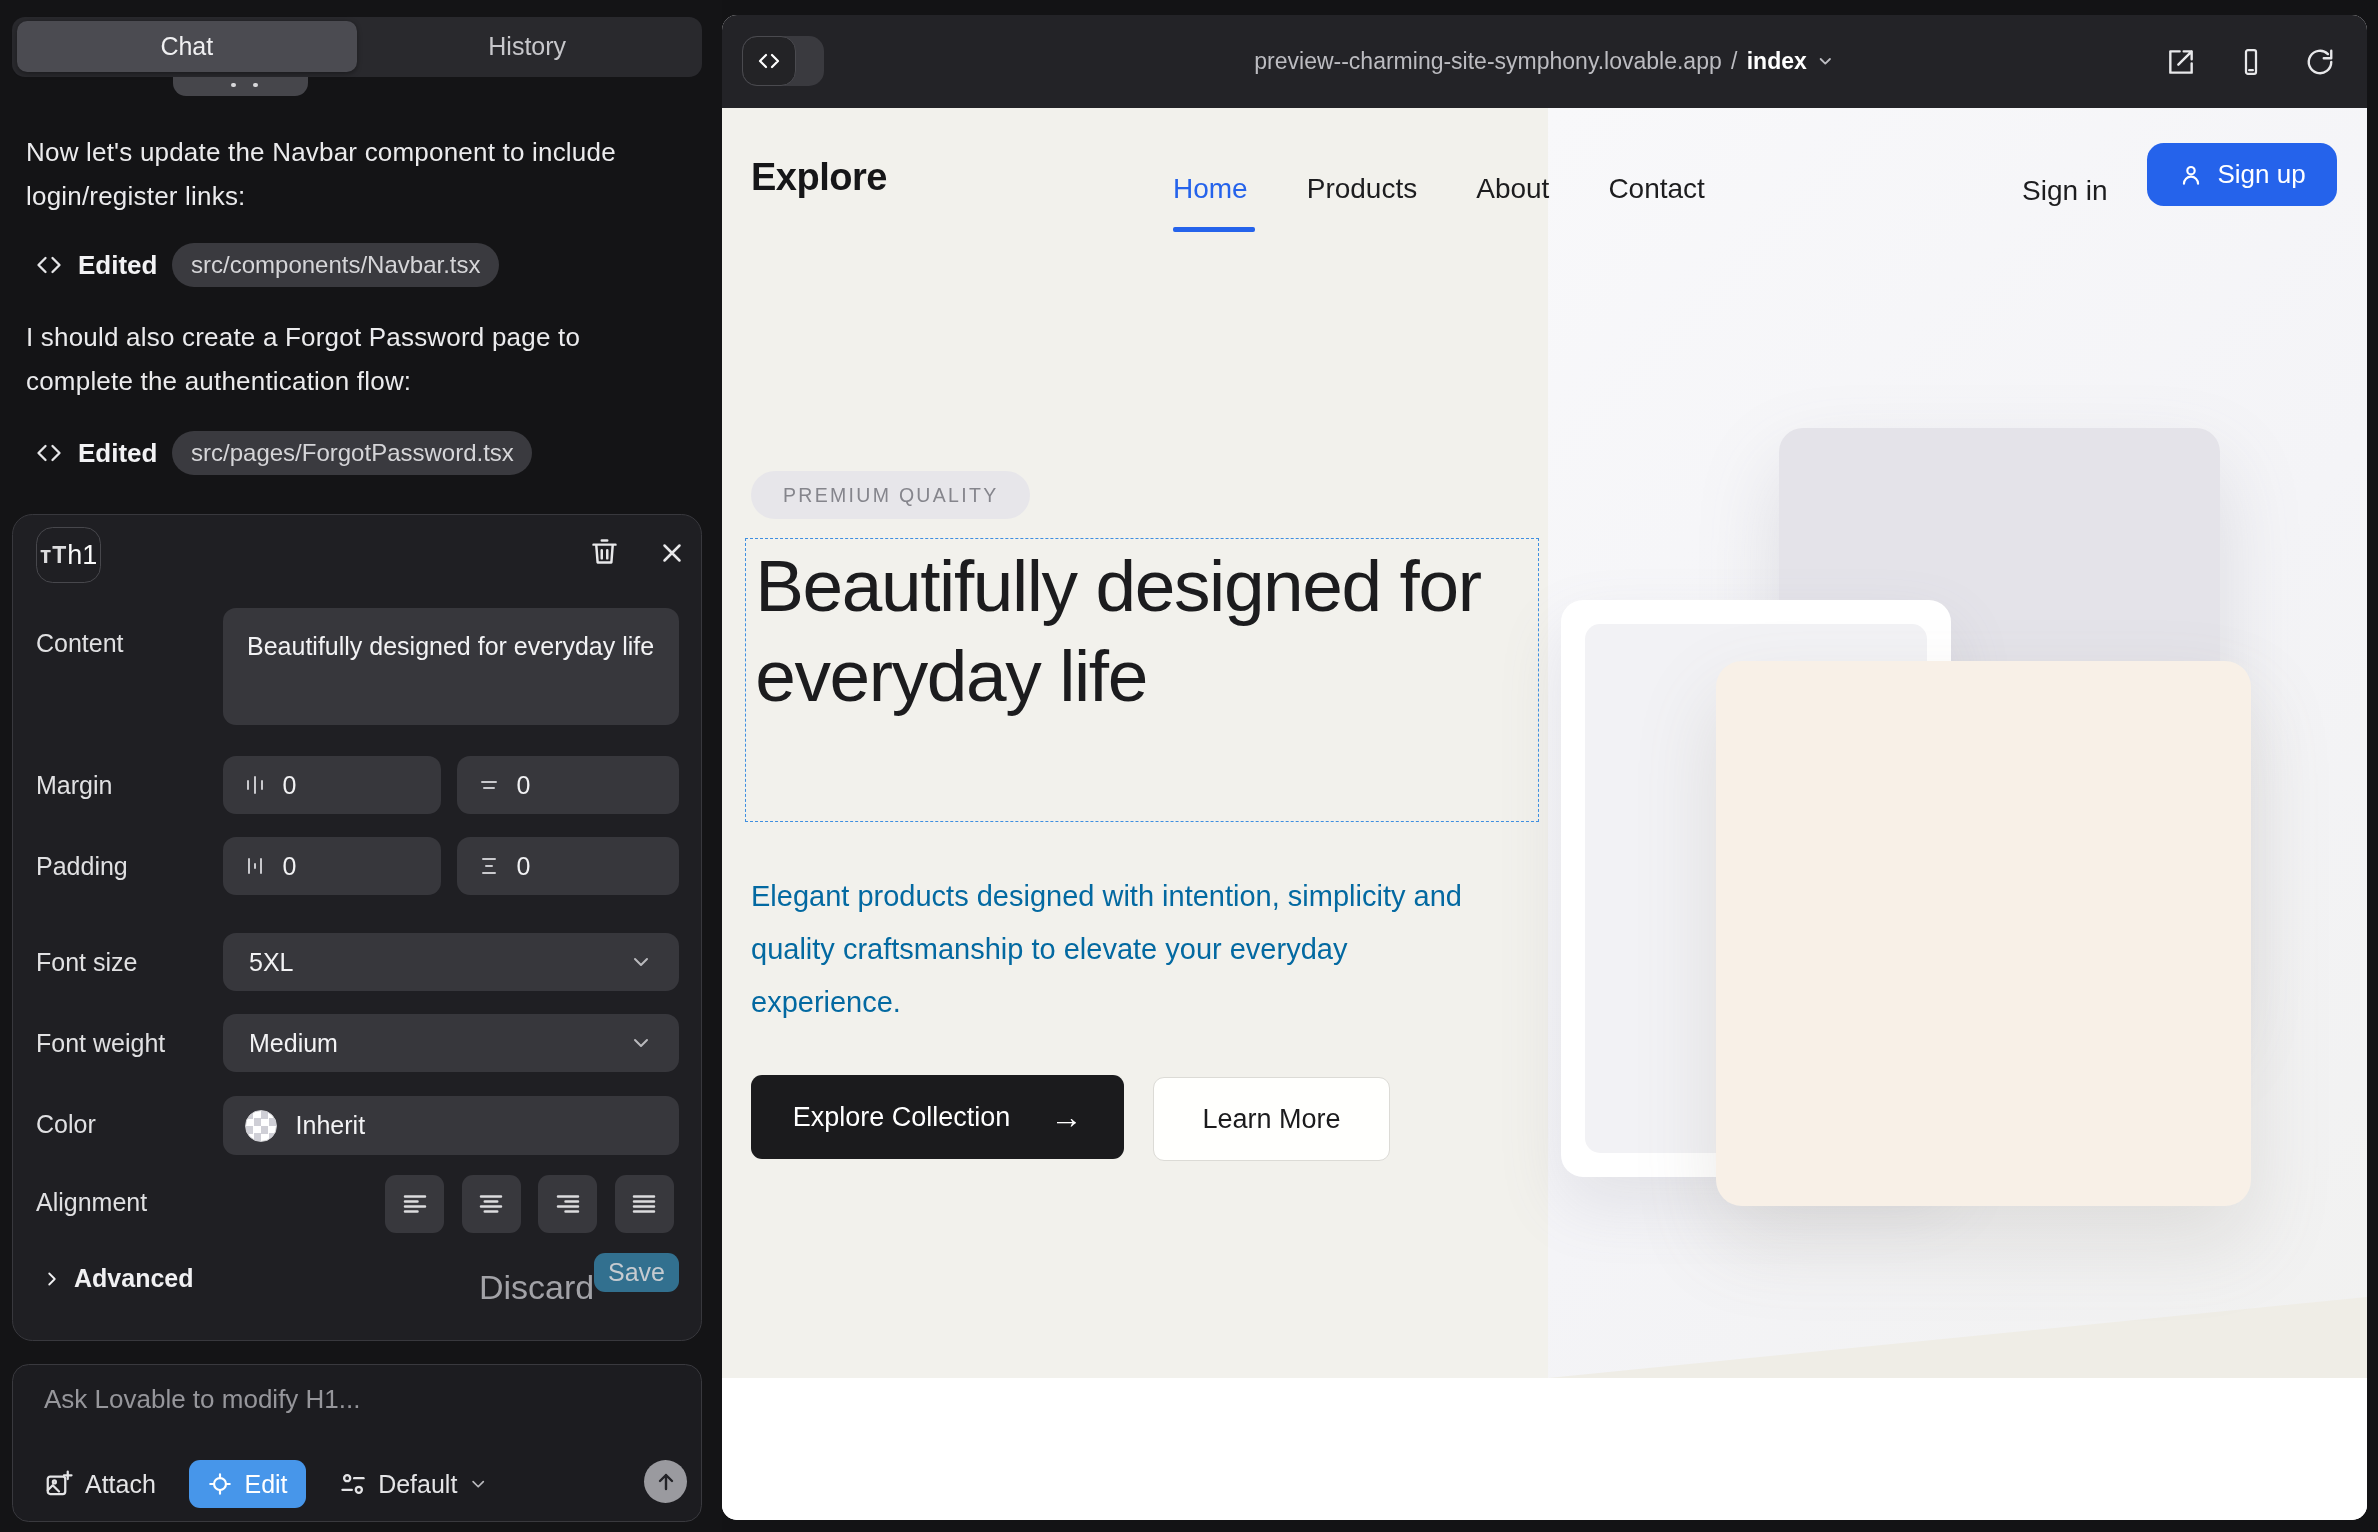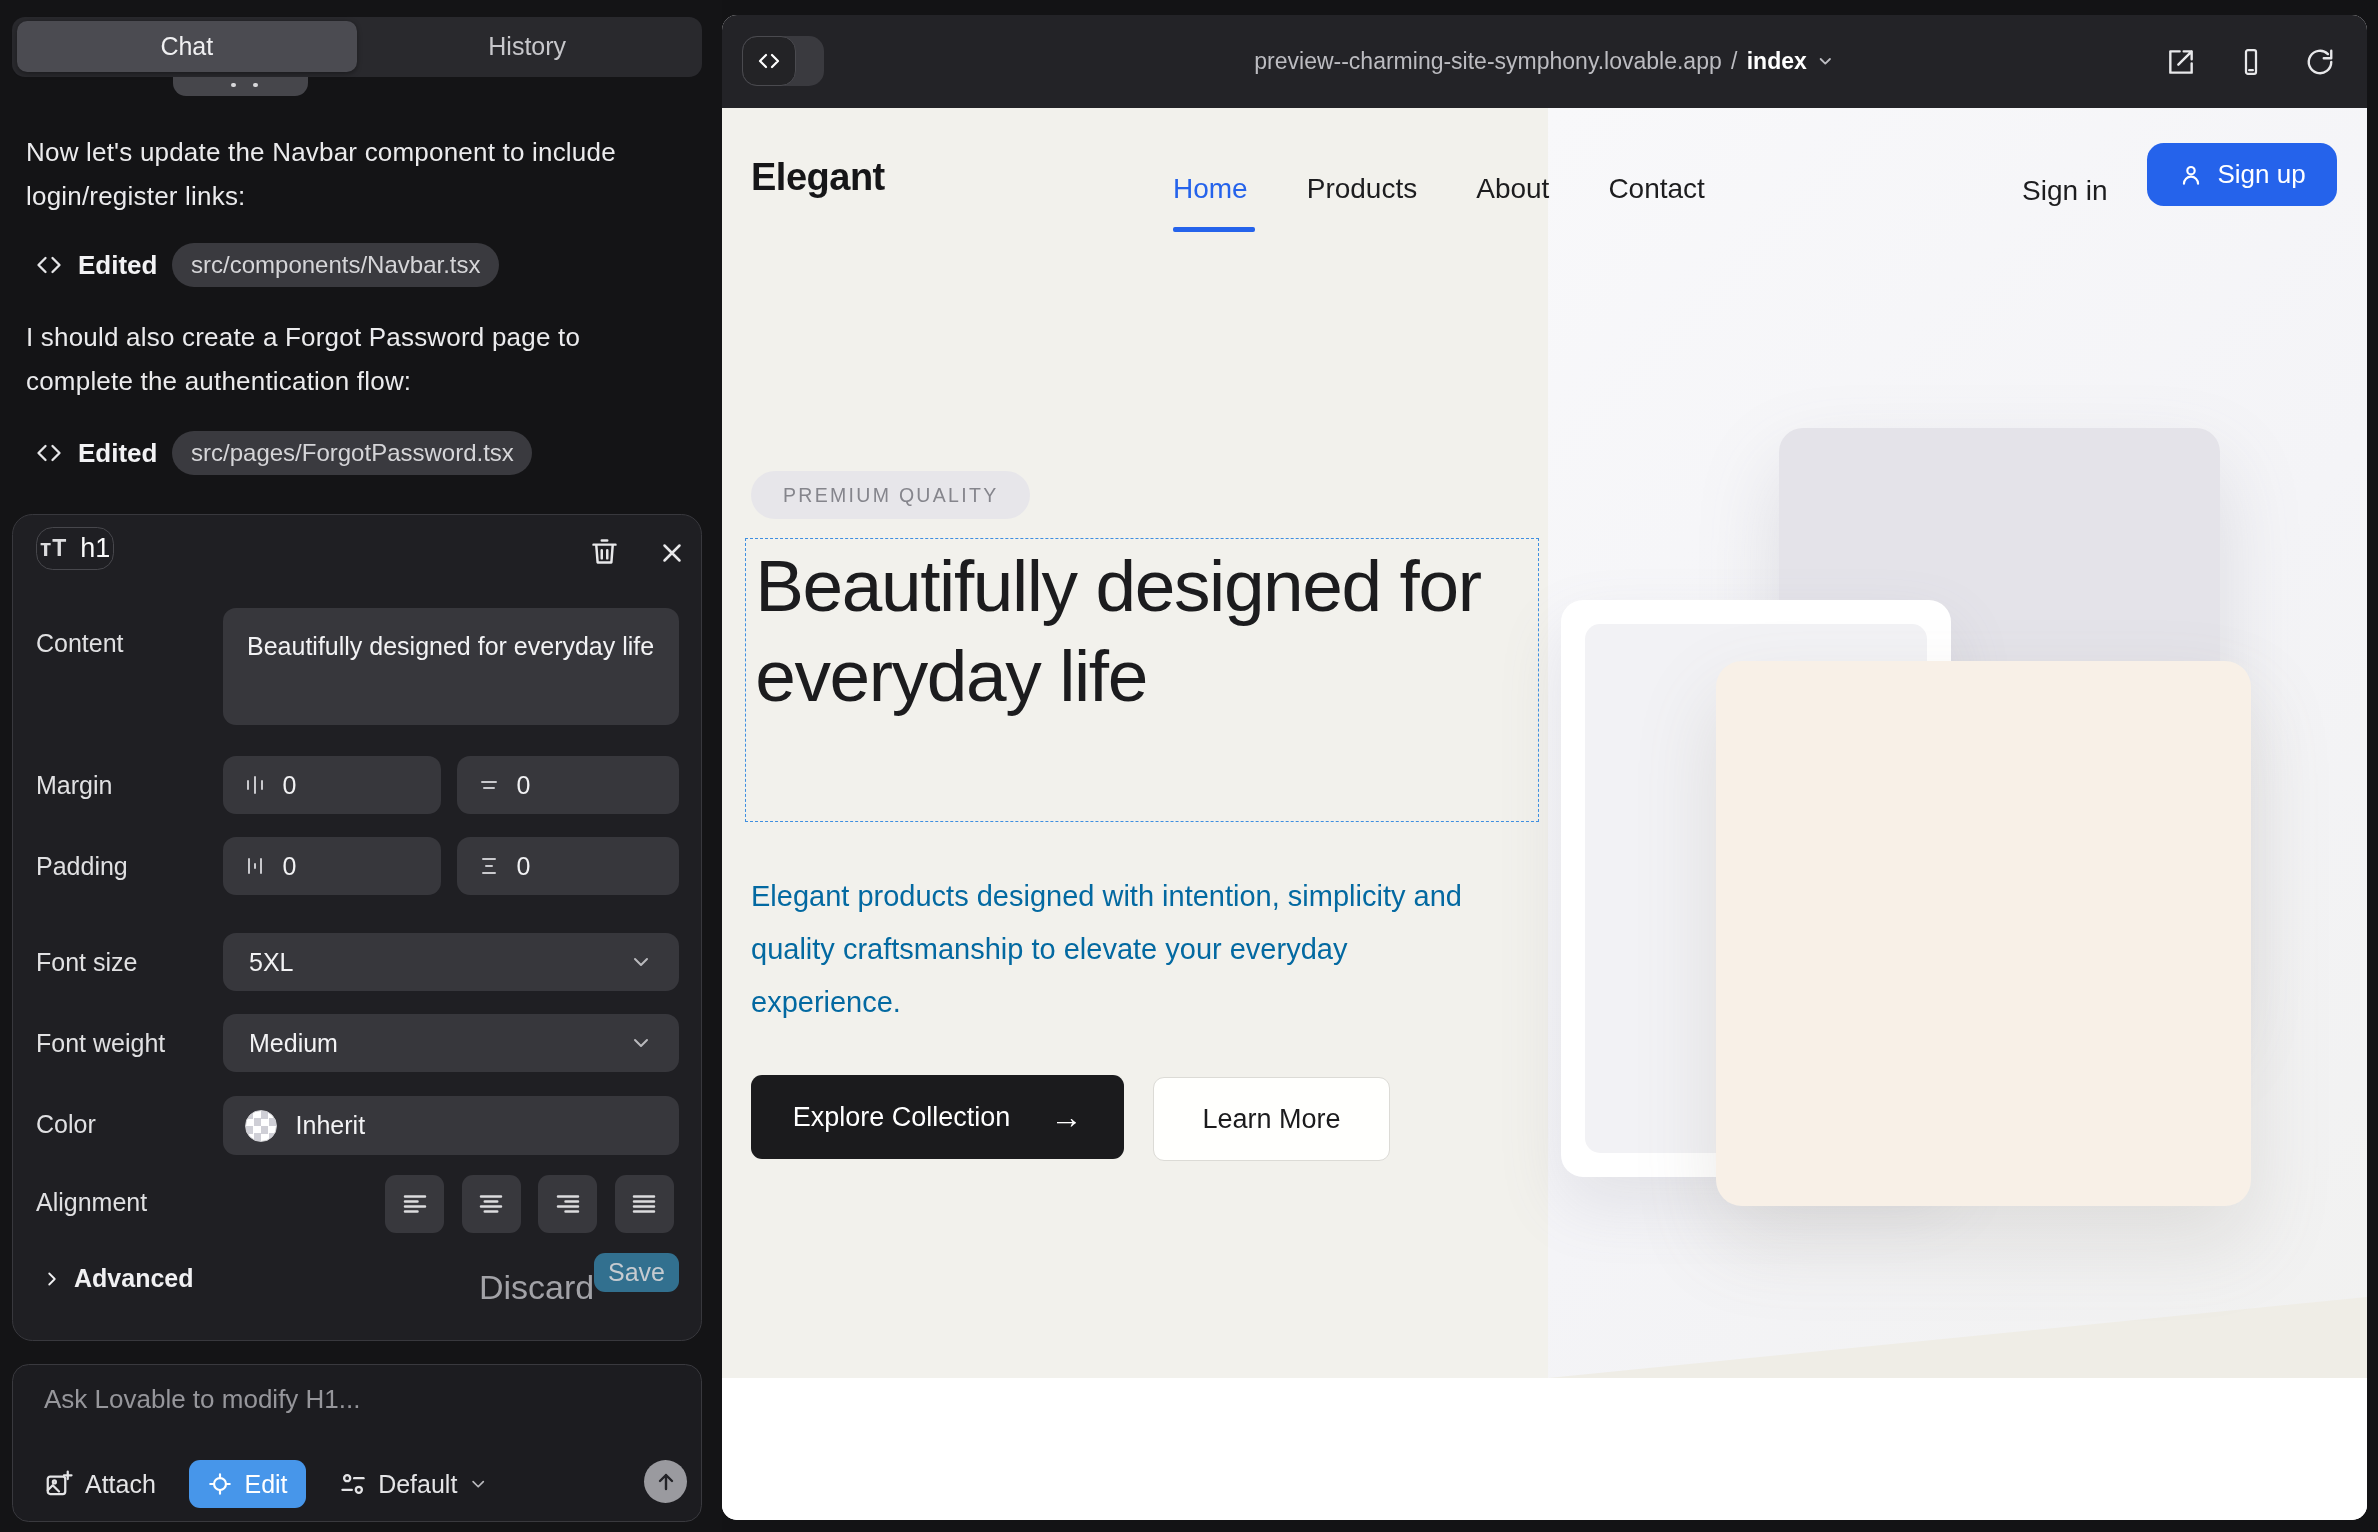--- a/index.html
+++ b/index.html
@@ -20,21 +20,21 @@
   .scrolled-chip i:first-child { left:58px; } .scrolled-chip i:last-child { left:80px; }
 
   .chat-msg { left:26px; width:659px; color:#ebebed; font-size:26px; line-height:44px; letter-spacing:0.2px; }
   .edited-row { left:35px; height:52px; display:flex; align-items:center; gap:15px; }
   .edited-row .code-ic { color:#e6e6e8; }
   .edited-label { color:#f2f2f4; font-size:26px; font-weight:700; }
   .file-chip { background:#3a3a3f; color:#d5d5d8; font-size:24px; padding:8.3px 18.6px; border-radius:927px; white-space:nowrap; }
 
   
   .editor-card { left:12px; top:514px; width:690px; height:827px; background:#1f1f23; border:1.9px solid #38383d; border-radius:20.4px; }
-  .tag-pill { left:23px; top:12px; height:43px; padding:0 3px; border:1.9px solid #47474c; border-radius:16.7px; display:flex; align-items:center; gap:13px; }
+  .tag-pill { left:23px; top:12px; height:56px; padding:0 3px; border:1.9px solid #47474c; border-radius:16.7px; display:flex; align-items:center; }
   .tag-pill .tglyph { color:#dcdcde; font-size:23px; font-weight:600; letter-spacing:0.9px; }
   .tag-pill .tname { color:#fafafa; font-size:27px; font-weight:500; }
   .icon-btn { color:#e8e8ea; cursor:pointer; background:none; border:none; }
 
   .f-label { color:#e0e0e2; font-size:25px; font-weight:500; }
   .field { background:#37373c; border-radius:13px; color:#f2f2f4; font-size:25px; display:flex; align-items:center; }
   .field .fic { color:#c9c9cd; margin-right:15px; }
   .chev { color:#b9b9bd; }
 
   .align-btn { width:59px; height:58px; background:#38383d; border-radius:11px; border:none; display:flex; align-items:center; justify-content:center; color:#dcdcde; cursor:pointer; }
@@ -354,21 +354,21 @@
     <div class="abs bg-cream"></div>
     <div class="abs bg-gray"></div>
     <div class="abs bg-wedge"></div>
 
     <div class="abs card-lavender"></div>
     <div class="abs card-white">
         <span class="inner"></span>
       </div>
     <div class="abs card-cream"></div>
 
-    <div class="abs site-logo">Elegant</div>
+    <div class="abs site-logo">Explore</div>
     <nav class="abs site-nav">
       <span class="active-link">Home</span>
       <span>Products</span>
       <span>About</span>
       <span>Contact</span>
     </nav>
     <div class="abs home-underline"></div>
     <span class="abs signin">Sign in</span>
     <button class="abs signup-btn">
       <span>

